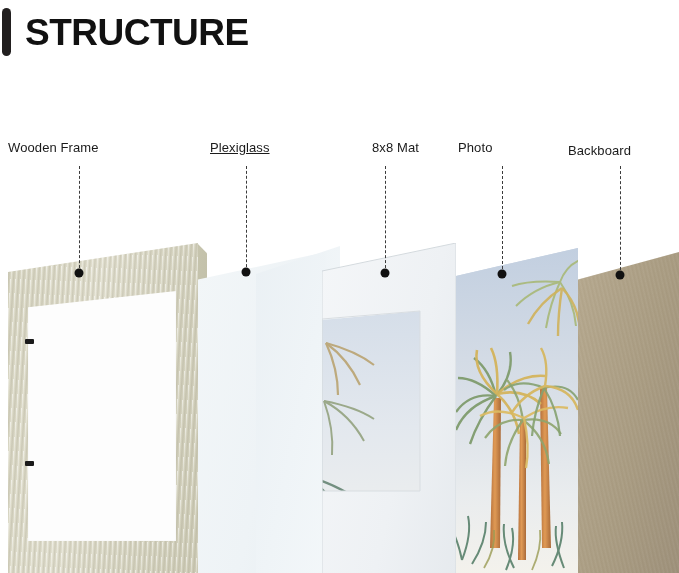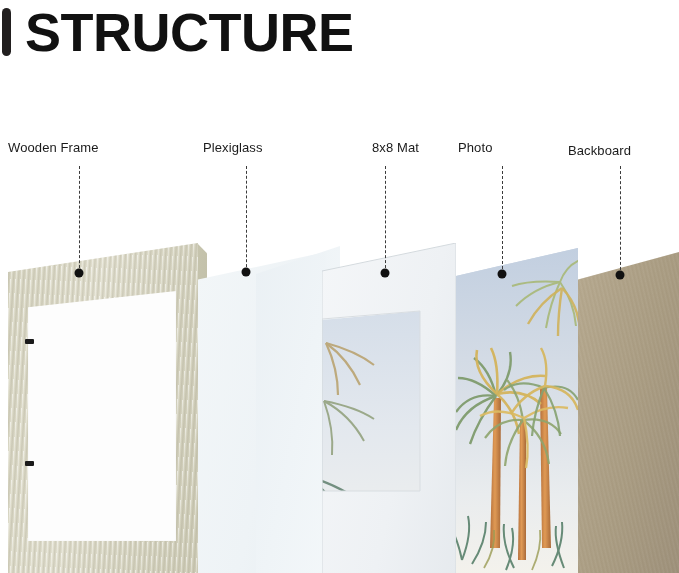--- a/index.html
+++ b/index.html
@@ -29,21 +29,21 @@
   }
   #title-accent {
     width: 9px;
     height: 48px;
     background: #221f1f;
     border-radius: 5px;
     margin-left: 2px;
     margin-right: 14px;
   }
   #title-text {
-    font-size: 54px;
+    font-size: 37px;
     font-weight: bold;
     letter-spacing: -0.5px;
     color: #111111;
     line-height: 1;
     white-space: nowrap;
   }
 
   
   .callout-label {
     position: absolute;
@@ -373,21 +373,21 @@
     <div class="panel" id="back-wrap">
       <div class="back-board"></div>
     </div>
 
   </div>
 
   <div id="callout-layer">
       <div class="callout-label" style="left: 8px; top: 140px;">Wooden Frame</div>
       <div class="leader-line" style="left: 79px; top: 166px; height: 107px;"></div>
       <div class="leader-dot" style="left: 79px; top: 273px;"></div>
-      <div class="callout-label" style="left: 203px; top: 140px;">Plexiglass</div>
+      <div class="callout-label" style="left: 210px; top: 140px; text-decoration: underline;">Plexiglass</div>
       <div class="leader-line" style="left: 246px; top: 166px; height: 106px;"></div>
       <div class="leader-dot" style="left: 246px; top: 272px;"></div>
       <div class="callout-label" style="left: 372px; top: 140px;">8x8 Mat</div>
       <div class="leader-line" style="left: 385px; top: 166px; height: 107px;"></div>
       <div class="leader-dot" style="left: 385px; top: 273px;"></div>
       <div class="callout-label" style="left: 458px; top: 140px;">Photo</div>
       <div class="leader-line" style="left: 502px; top: 166px; height: 108px;"></div>
       <div class="leader-dot" style="left: 502px; top: 274px;"></div>
       <div class="callout-label" style="left: 568px; top: 143px;">Backboard</div>
       <div class="leader-line" style="left: 620px; top: 166px; height: 109px;"></div>

